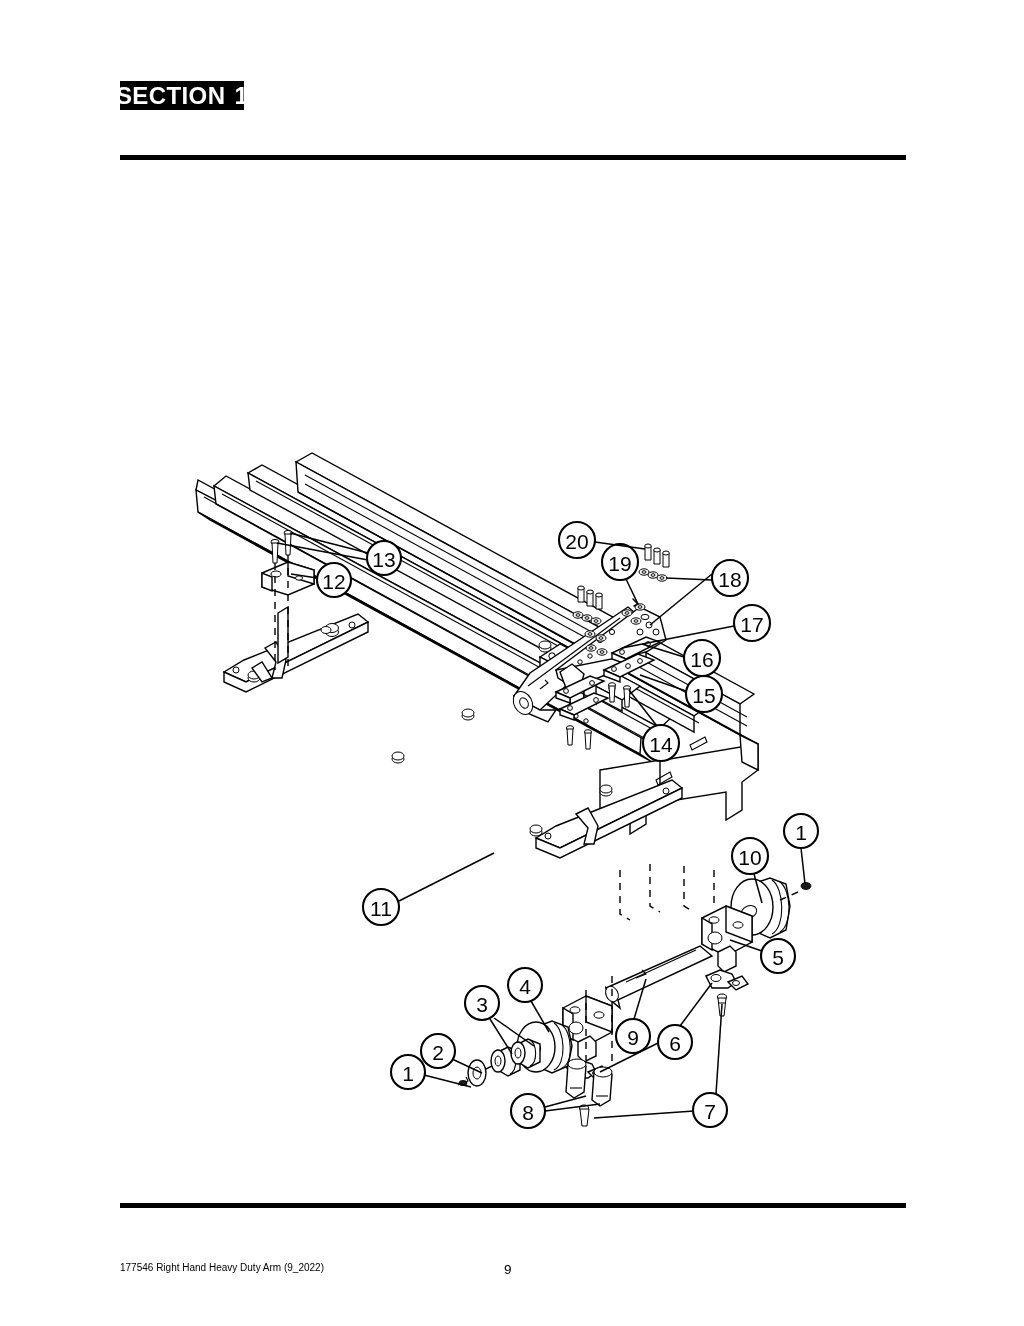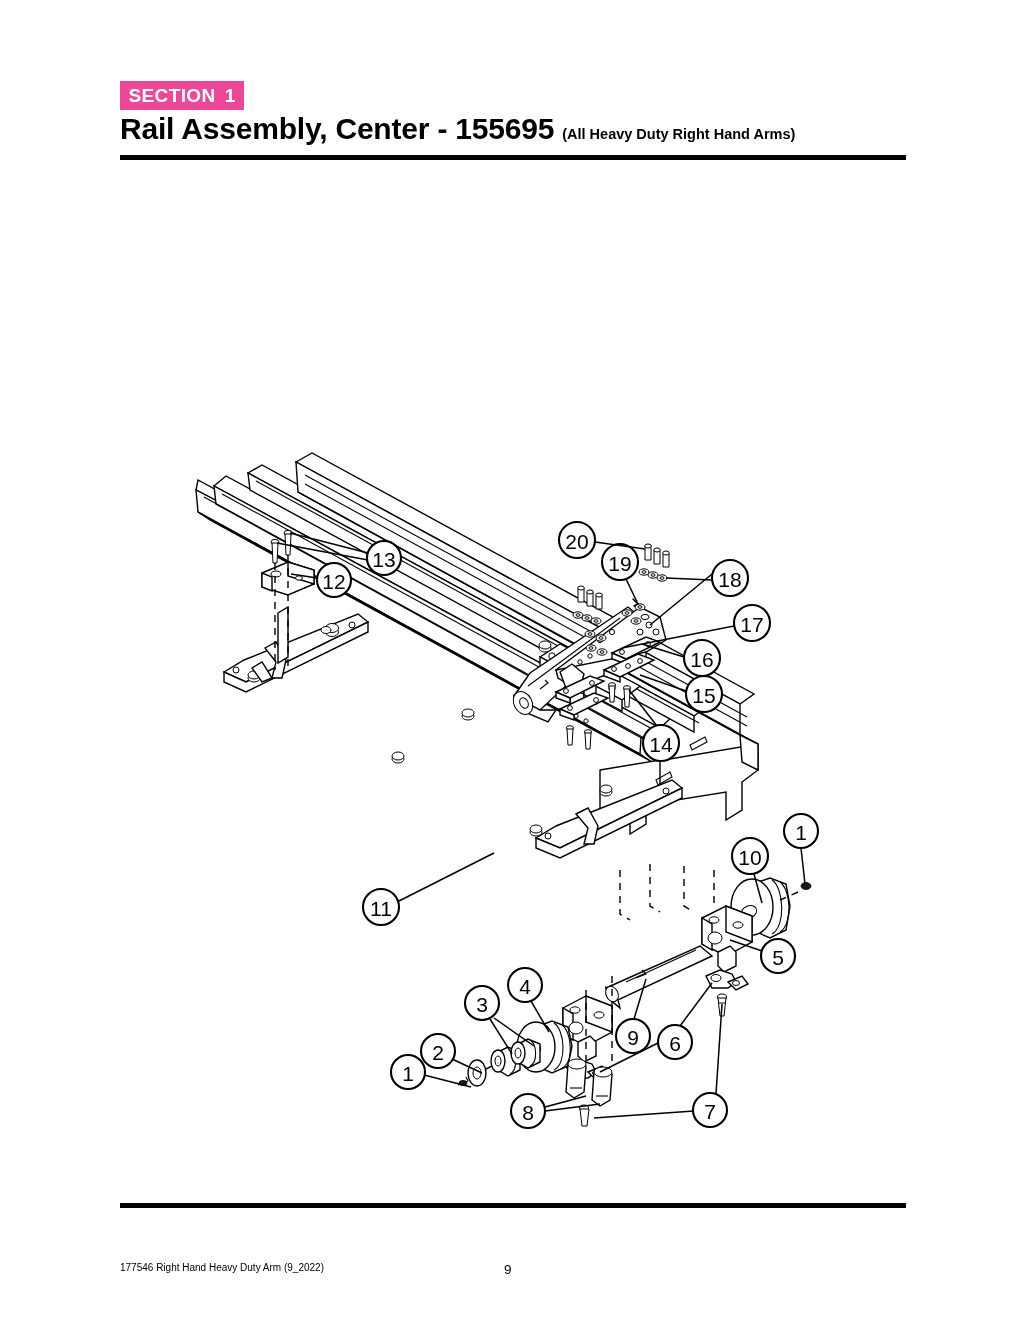--- a/index.html
+++ b/index.html
@@ -22,24 +22,24 @@
     background: #ffffff;
   }
 
   
   .section-badge {
     position: absolute;
     left: 120px;
     top: 81px;
     width: 124px;
     height: 29px;
-    background: #ec4899;
+    background: #000000;
     color: #ffffff;
     font-weight: bold;
-    font-size: 19px;
+    font-size: 24px;
     letter-spacing: 0.4px;
     display: flex;
     align-items: center;
     justify-content: center;
     font-family: "Liberation Sans", sans-serif;
   }
   .section-badge .sec-word { margin-right: 9px; }
 
   .title-row {
     position: absolute;
@@ -138,24 +138,20 @@
 </head>
 <body>
 
 <div class="page">
 
   <div class="section-badge">
     <span class="sec-word">SECTION</span>
     <span>1</span>
   </div>
 
-  <div class="title-row">
-    <span class="title-main">Rail Assembly, Center - 155695</span>
-    <span class="title-sub">(All Heavy Duty Right Hand Arms)</span>
-  </div>
 
   <div class="rule rule-top"></div>
 
   <div class="diagram">
     <svg width="1024" height="1020" viewBox="0 0 1024 1020" xmlns="http://www.w3.org/2000/svg">
 
       <g>
 
         <path class="part" d="M 196,320 L 198,310 L 642,551 L 640,562 Z"></path>
         <path class="part" d="M 196,320 L 198,342 L 640,584 L 642,551 Z"></path>

